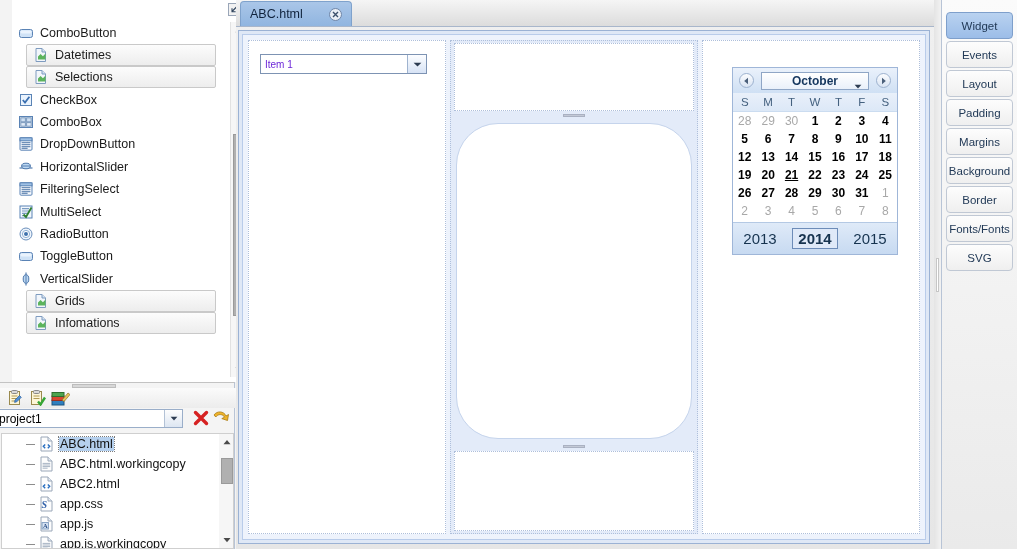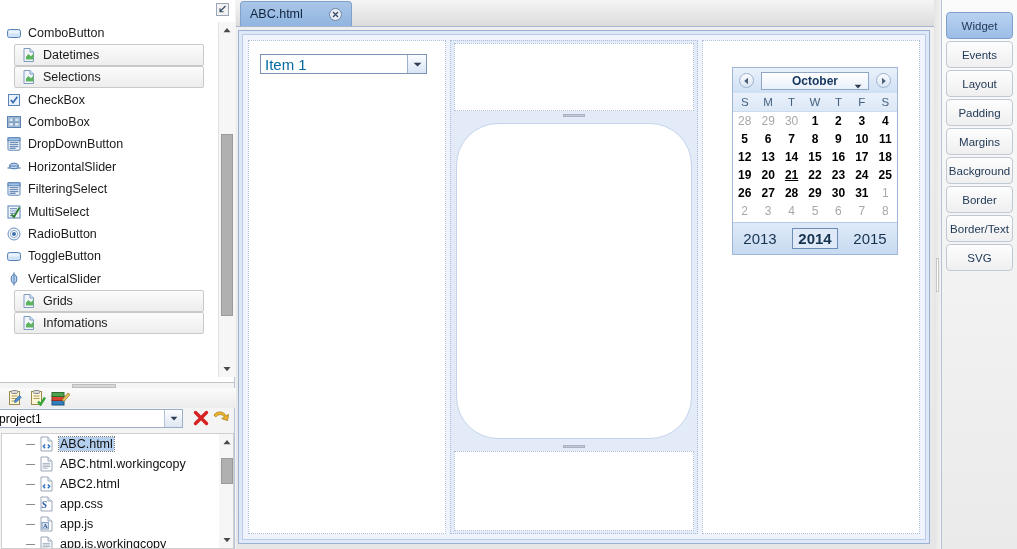--- a/index.html
+++ b/index.html
@@ -10,21 +10,21 @@
     background: #ffffff;
   }
   #app {
     position: relative;
     width: 1017px; height: 549px;
     background: #f3f3f3;
   }
 
   
   #palette-panel {
-    position: absolute; left: 0; top: 0;
+    position: absolute; left: 12px; top: 0;
     width: 235px; height: 382px;
     background: #ffffff;
     border-right: 1px solid #b8c4d6;
     box-sizing: border-box;
   }
   #palette-topbar {
     position: absolute; left: 0; top: 0;
     width: 235px; height: 22px;
     background: #ffffff;
   }
@@ -248,21 +248,21 @@
     position: absolute; left: 11px; top: 13px;
     width: 167px; height: 20px;
     background: #ffffff;
     border: 1px solid #7d93b3;
     box-sizing: border-box;
     display: flex; align-items: center;
     cursor: pointer;
   }
   #combo-item1-text {
     flex: 1; padding-left: 4px;
-    font-size: 15px; color: #0369a1;
+    font-size: 10px; color: #6d28d9;
   }
   #combo-item1-arrow {
     width: 19px; height: 18px;
     background: linear-gradient(to bottom,#fcfdff,#d7e3f5);
     border-left: 1px solid #9fb3cf;
     box-sizing: border-box;
     display: flex; align-items: center; justify-content: center;
   }
 
   .mid-pane {
@@ -822,17 +822,17 @@
     </div>
 
   <div id="right-sidebar">
       <div class="side-btn active">Widget</div>
       <div class="side-btn">Events</div>
       <div class="side-btn">Layout</div>
       <div class="side-btn">Padding</div>
       <div class="side-btn">Margins</div>
       <div class="side-btn">Background</div>
       <div class="side-btn">Border</div>
-      <div class="side-btn">Border/Text</div>
+      <div class="side-btn">Fonts/Fonts</div>
       <div class="side-btn">SVG</div>
     </div>
 
 </div>
 
 </body></html>

